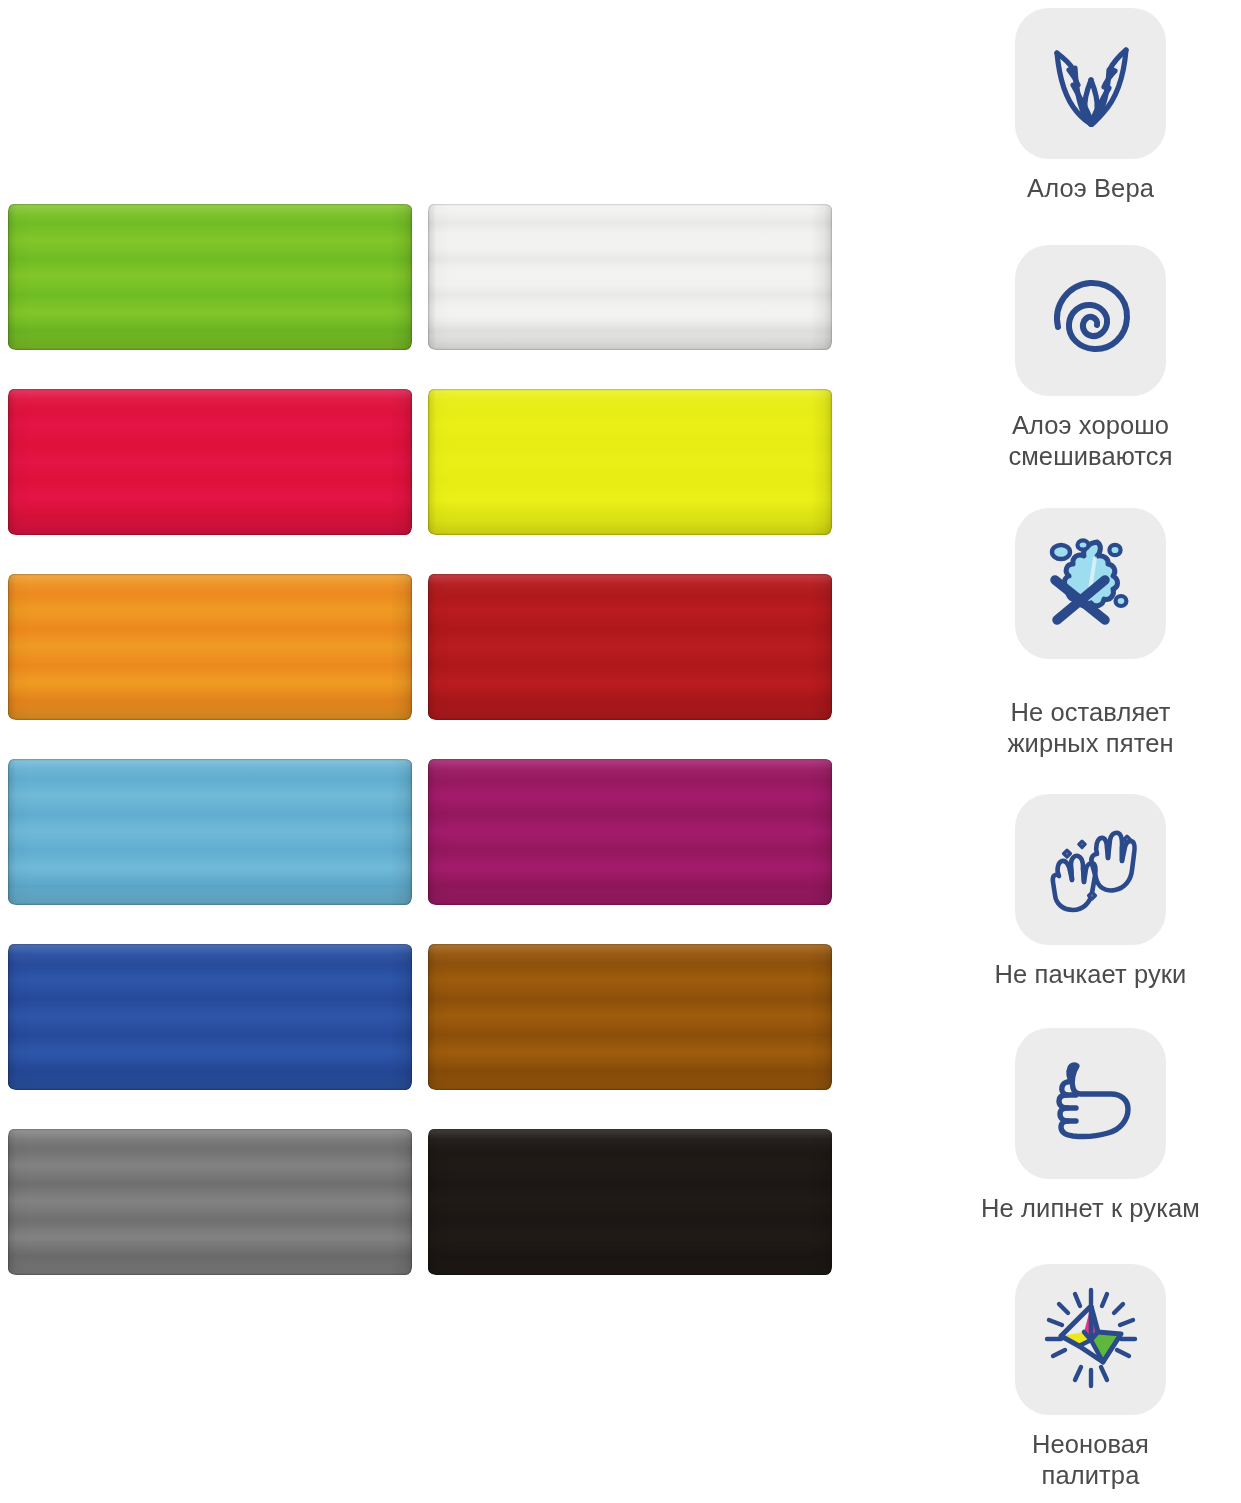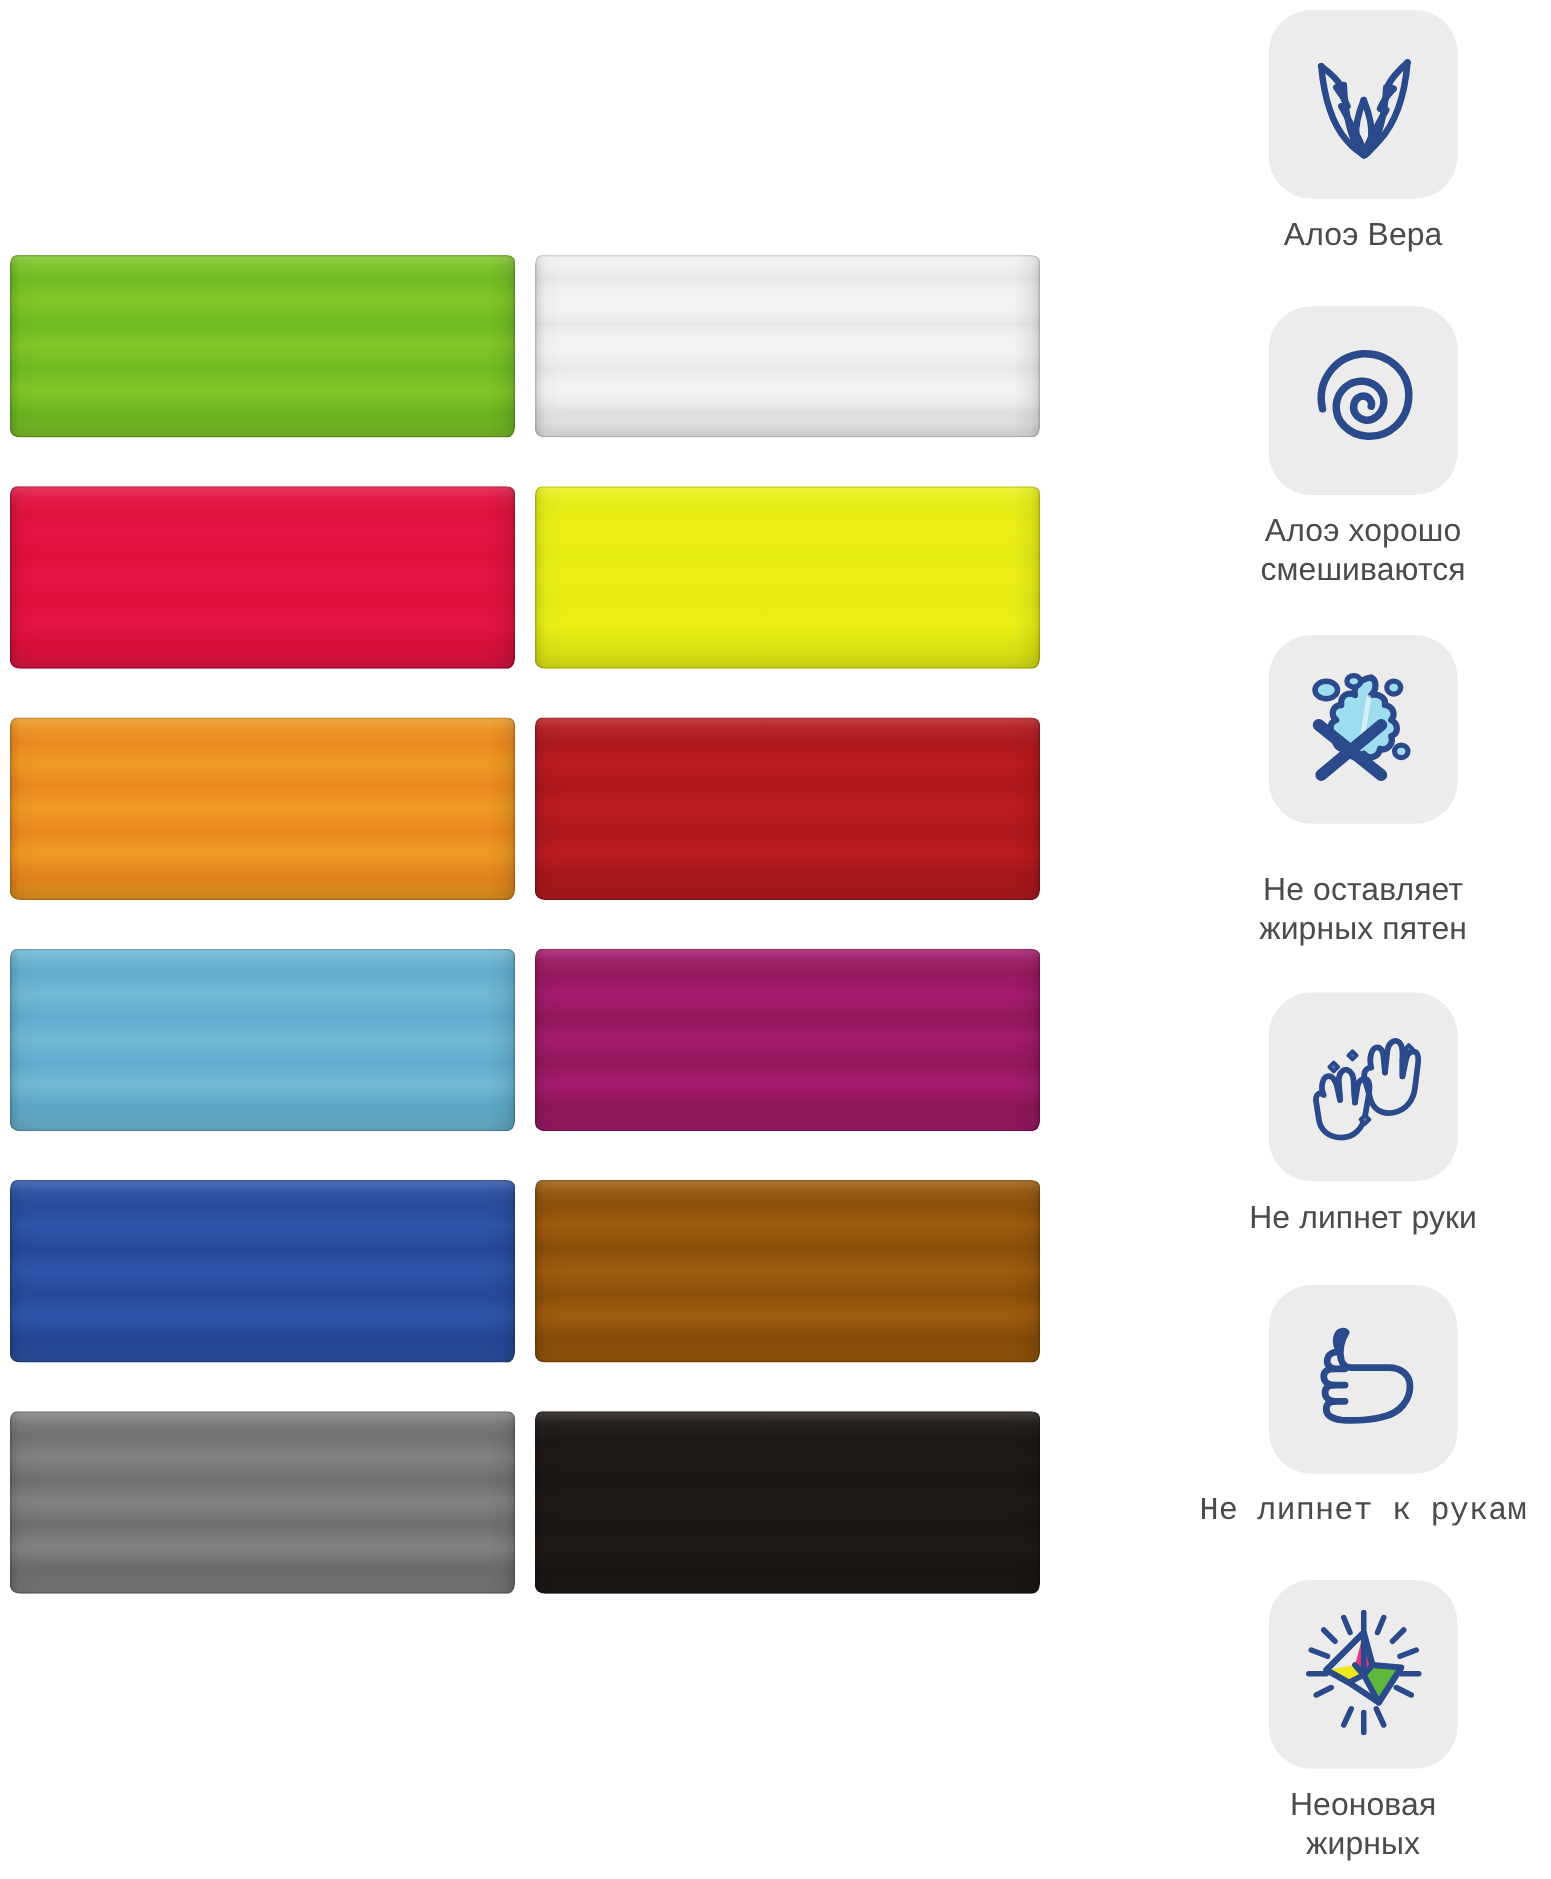--- a/index.html
+++ b/index.html
@@ -142,21 +142,21 @@
     letter-spacing: 0.1px;
     white-space: pre-line;
     font-weight: 400;
   }
 
   
   .feature.f0 { margin-top: 8px; }
   .feature.f1 { margin-top: 41px; }
   .feature.f2 { margin-top: 36px; gap: 24px; }
   .feature.f3 { margin-top: 35px; }
-  .feature.f4 { margin-top: 38px; font-family: Liberation Mono, monospace; }
+  .feature.f4 { margin-top: 38px; }
   .feature.f5 { margin-top: 40px; }
 </style>
 </head>
 <body>
 
 <div id="page-root">
 
   <div class="swatch-panel">
 
     <div class="clay-bar">
@@ -329,21 +329,21 @@
             <path d="M37 66 L36 55"></path>
             <path d="M49 68 L48 54"></path>
 
             <path d="M32 36 l3.6 3.6 -3.6 3.6 -3.6 -3.6 Z" fill="#5B70B2" stroke-width="3"></path>
             <path d="M47 27 l3.3 3.3 -3.3 3.3 -3.3 -3.3 Z" fill="#5B70B2" stroke-width="3"></path>
             <path d="M92 22 l3.3 3.3 -3.3 3.3 -3.3 -3.3 Z" fill="#5B70B2" stroke-width="3"></path>
             <path d="M57 78 l3.6 3.6 -3.6 3.6 -3.6 -3.6 Z" fill="#5B70B2" stroke-width="3"></path>
           </svg>
         </span>
       </div>
-      <div class="feature-label">Не липнет руки</div>
+      <div class="feature-label">Не пачкает руки</div>
     </div>
 
     <div class="feature f4">
       <div class="feature-icon-card">
         <span>
           <svg width="112" height="112" viewBox="0 0 112 112" fill="none" stroke="#2B4A8B" stroke-width="5.4" stroke-linecap="round" stroke-linejoin="round">
             <path d="M42 18 C38 24 36 33 38 40 C39 44 42 46 46 46
                      L76 46 C86 46 93 52 93 61 C93 72 85 82 73 85
                      C63 88 48 89 38 88
                      C30 87 26 84 26 79
@@ -392,17 +392,17 @@
               <path d="M56 56 L56 22"></path>
               <path d="M56 56 L63 48"></path>
               <path d="M56 56 L49 48"></path>
               <path d="M56 56 L44 62"></path>
               <path d="M56 56 L68 78"></path>
             </g>
           </svg>
         </span>
       </div>
       <div class="feature-label">Неоновая
-жирных</div>
+палитра</div>
     </div>
 
   </div>
 </div>
 
 </body></html>

